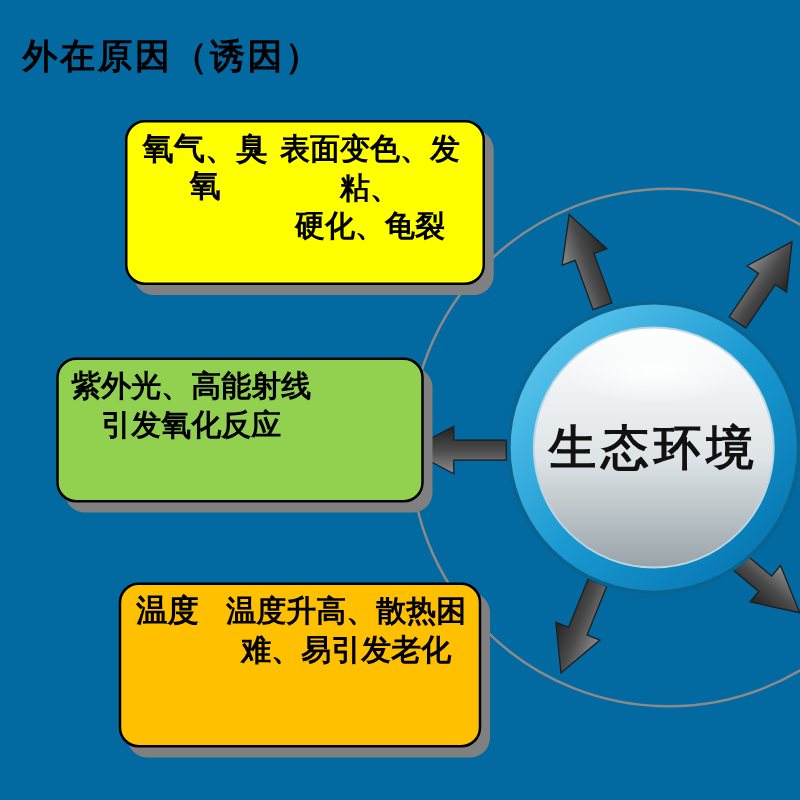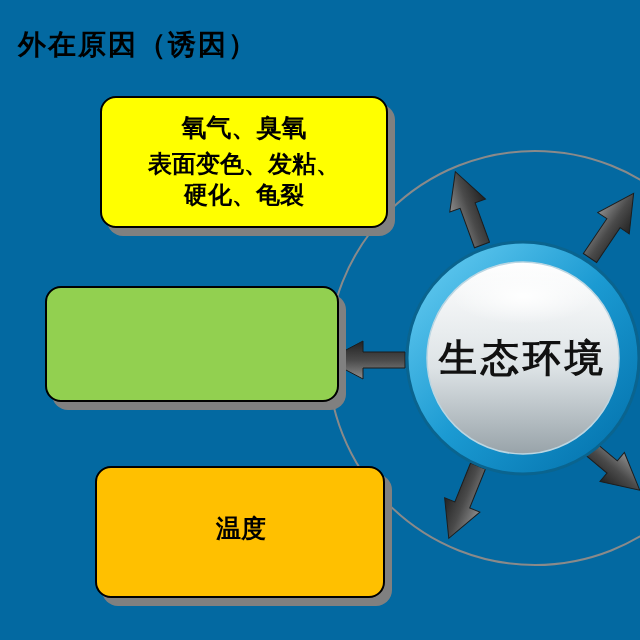--- a/index.html
+++ b/index.html
@@ -9,21 +9,21 @@
   }
   .page-title{
     position:absolute;left:18px;top:26px;
     font-size:28px;font-weight:bold;color:#000;letter-spacing:2px;z-index:3;
   }
   .graphic{position:absolute;left:0;top:0;z-index:1;}
   .card{
     position:absolute;z-index:2;box-sizing:border-box;
     border:2px solid #000;border-radius:16px;
     box-shadow:7px 8px 0 #808080;
-    display:flex;flex-direction:column;justify-content:center;
+    display:flex;flex-direction:row;justify-content:space-between;
     text-align:center;padding:6px 10px;color:#000;
   }
   .card .card-heading{margin:0 0 6px 0;font-size:25px;font-weight:bold;line-height:1.2;}
   .card .card-body{margin:0;font-size:24px;font-weight:600;line-height:1.3;white-space:pre-line;}
   .card-oxygen{left:100px;top:96px;width:288px;height:132px;}
   .card-light{left:45px;top:286px;width:294px;height:116px;}
   .card-temp{left:95px;top:466px;width:290px;height:132px;padding-left:12px;}
 </style>
 </head>
 <body>
@@ -71,19 +71,23 @@
     </g>
   </svg>
 
   <div class="card card-oxygen" style="background: rgb(255, 255, 0);">
     <div class="card-heading">氧气、臭氧</div>
     <div class="card-body">表面变色、发粘、
 硬化、龟裂</div>
   </div>
 
   <div class="card card-light" style="background: rgb(146, 208, 80);">
+    <div class="card-body">紫外光、高能射线
+引发氧化反应</div>
   </div>
 
   <div class="card card-temp" style="background: rgb(255, 192, 0);">
     <div class="card-heading">温度</div>
+    <div class="card-body">温度升高、散热困
+难、易引发老化</div>
   </div>
 
 </div>
 
 </body></html>

